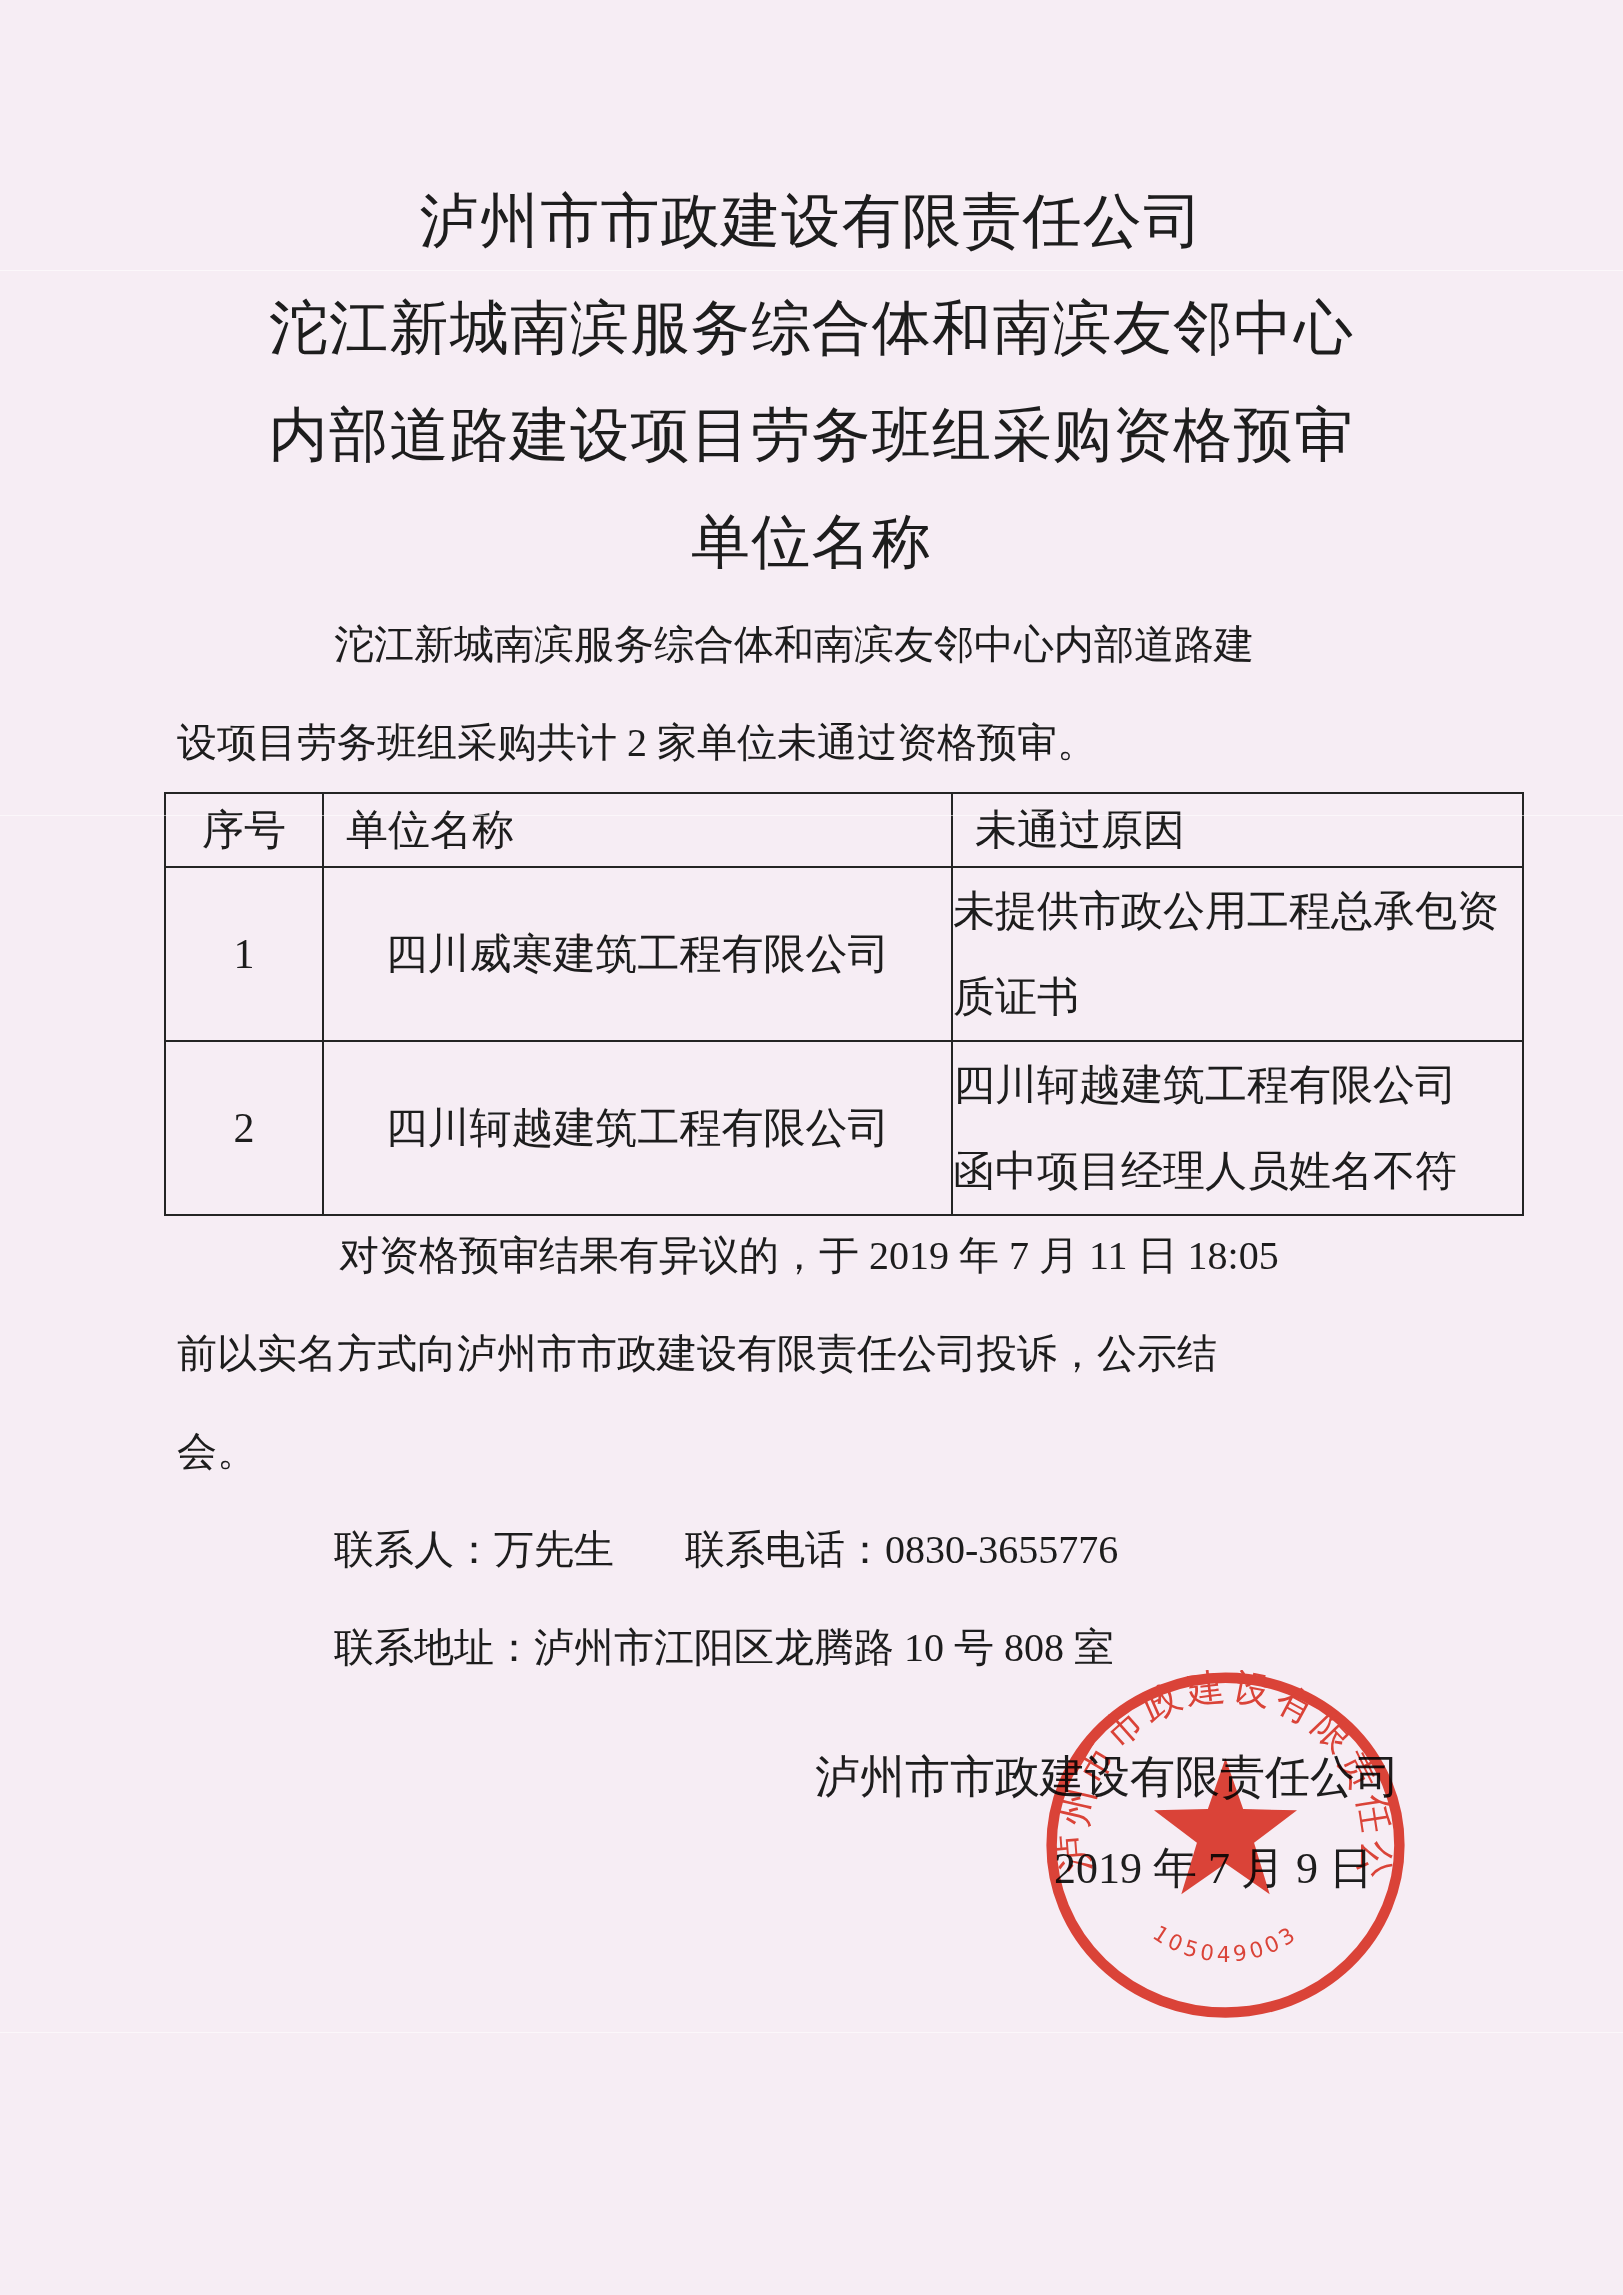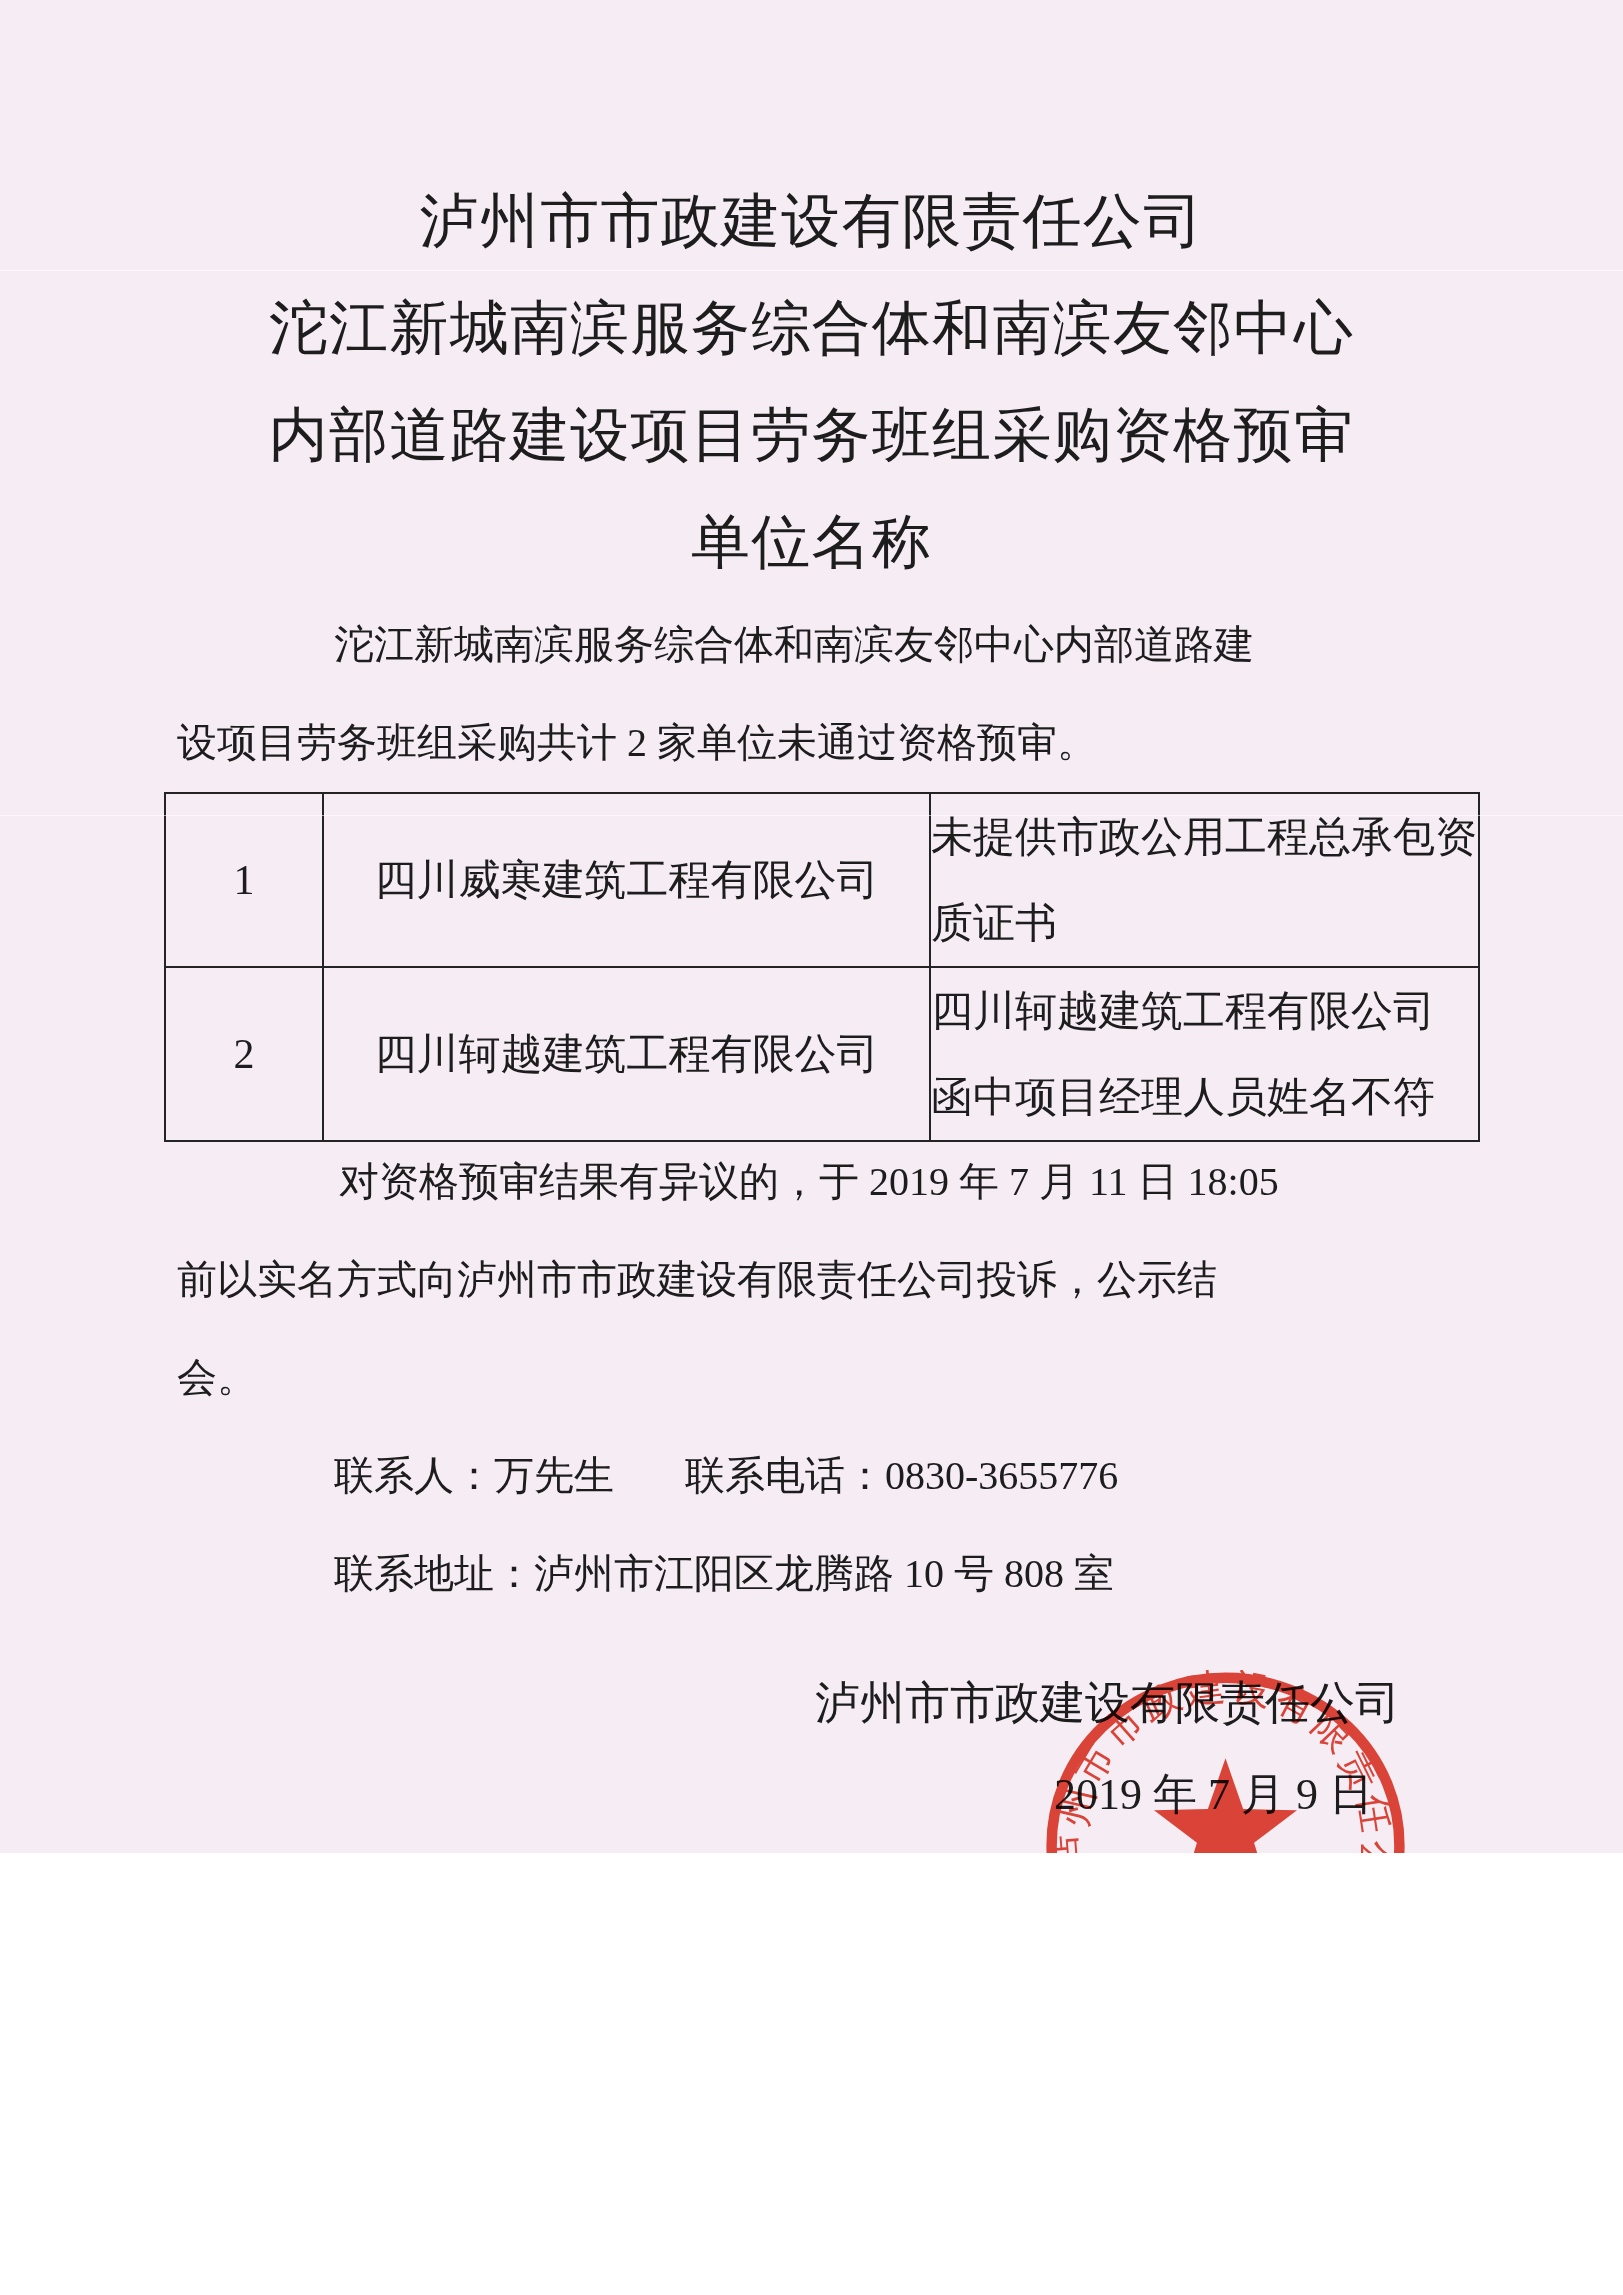--- a/index.html
+++ b/index.html
@@ -1,19 +1,19 @@
 <!DOCTYPE html>
 <html style="font-size:10.5px"><head>
 <meta charset="utf-8">
 <style>
   html, body { margin: 0; padding: 0; }
   .page {
     position: relative;
     width: 1623px;
-    height: 1853px;
+    height: 2295px;
     background: #f6edf4;
     font-family: "Liberation Serif", "DejaVu Serif", serif;
     color: #1d1d1d;
     overflow: hidden;
   }
   
   .scanline { position: absolute; left: 0; width: 100%; height: 1.3px; background: rgba(255,255,255,0.55); }
   .scanline.l1 { top: 270px; }
   .scanline.l2 { top: 815px; }
   .scanline.l3 { top: 2032px; }
@@ -103,20 +103,25 @@
     <div>单位名称</div>
   </div>
 
   <div class="body-text">
     <div class="indent-2">沱江新城南滨服务综合体和南滨友邻中心内部道路建</div>
     <div>设项目劳务班组采购共计 2 家单位未通过资格预审。</div>
   </div>
 
   <table class="results">
     <tbody>
+      <tr class="hdr">
+        <td class="col-no">序号</td>
+        <td class="col-name">单位名称</td>
+        <td class="col-why">未通过原因</td>
+      </tr>
       <tr class="data">
         <td class="col-no">1</td>
         <td class="col-name">四川威寒建筑工程有限公司</td>
         <td class="col-why">
           <div class="reason-line">未提供市政公用工程总承包资</div>
           <div class="reason-line">质证书</div>
         </td>
       </tr>
       <tr class="data">
         <td class="col-no">2</td>

